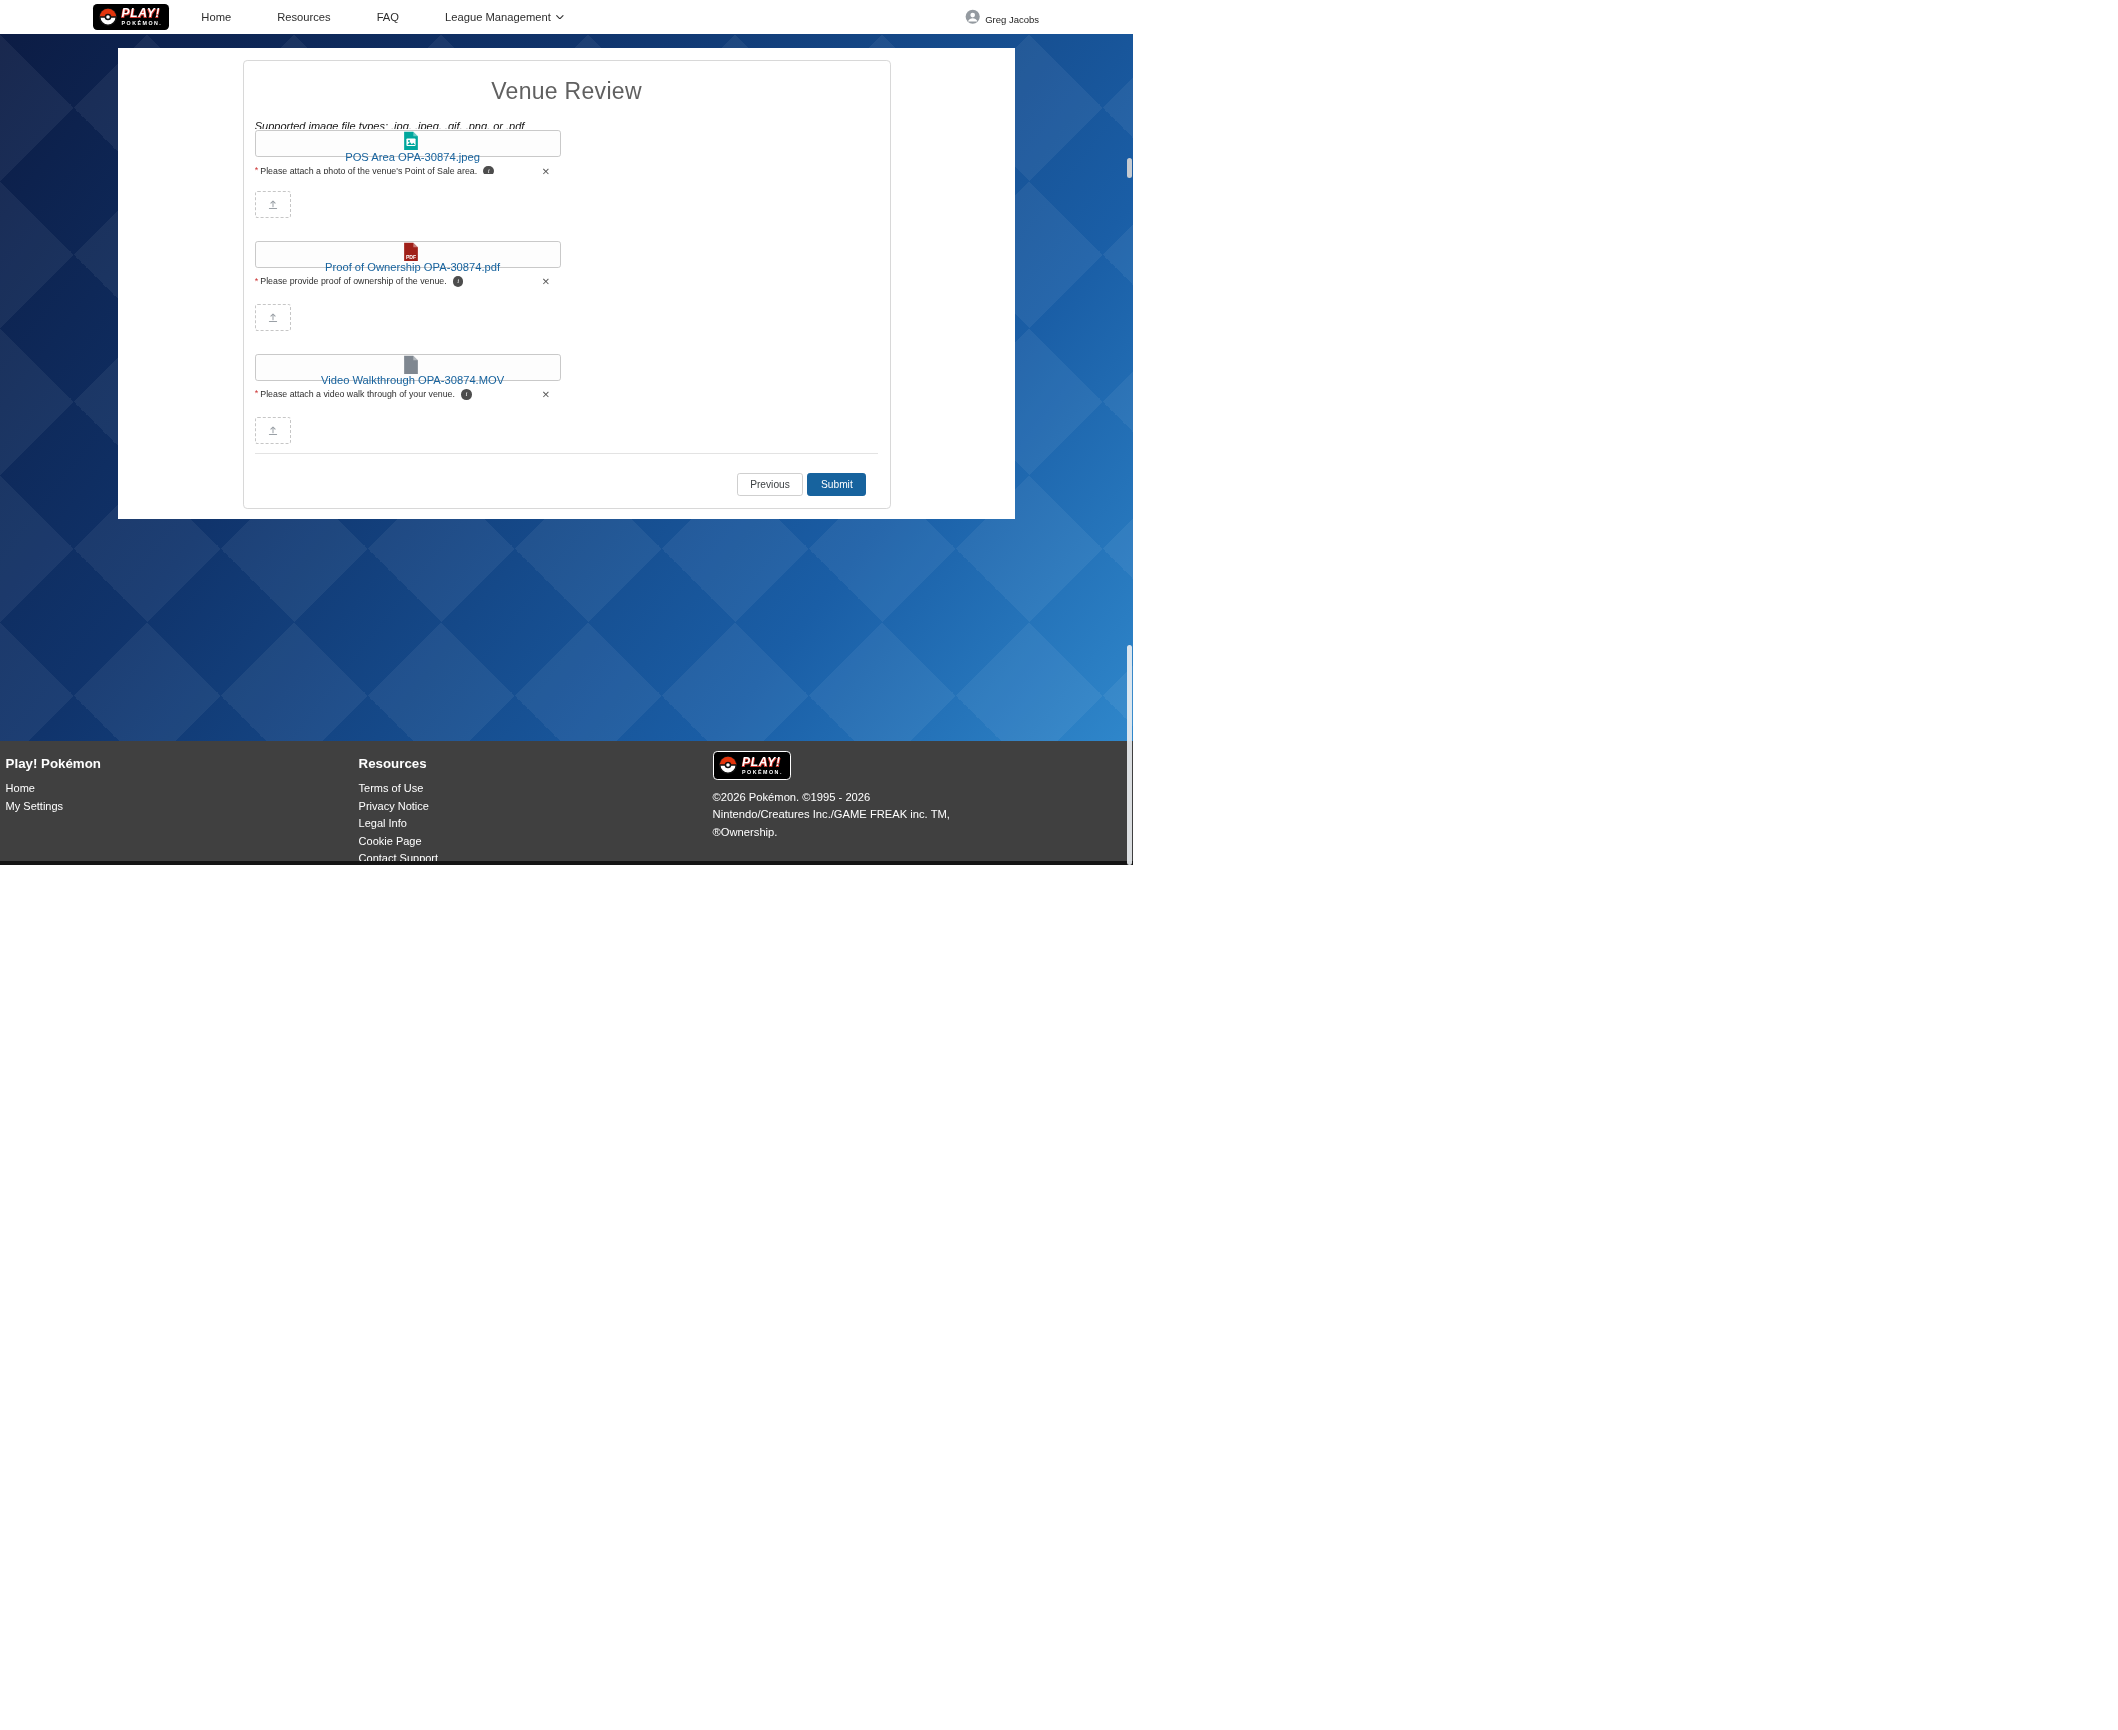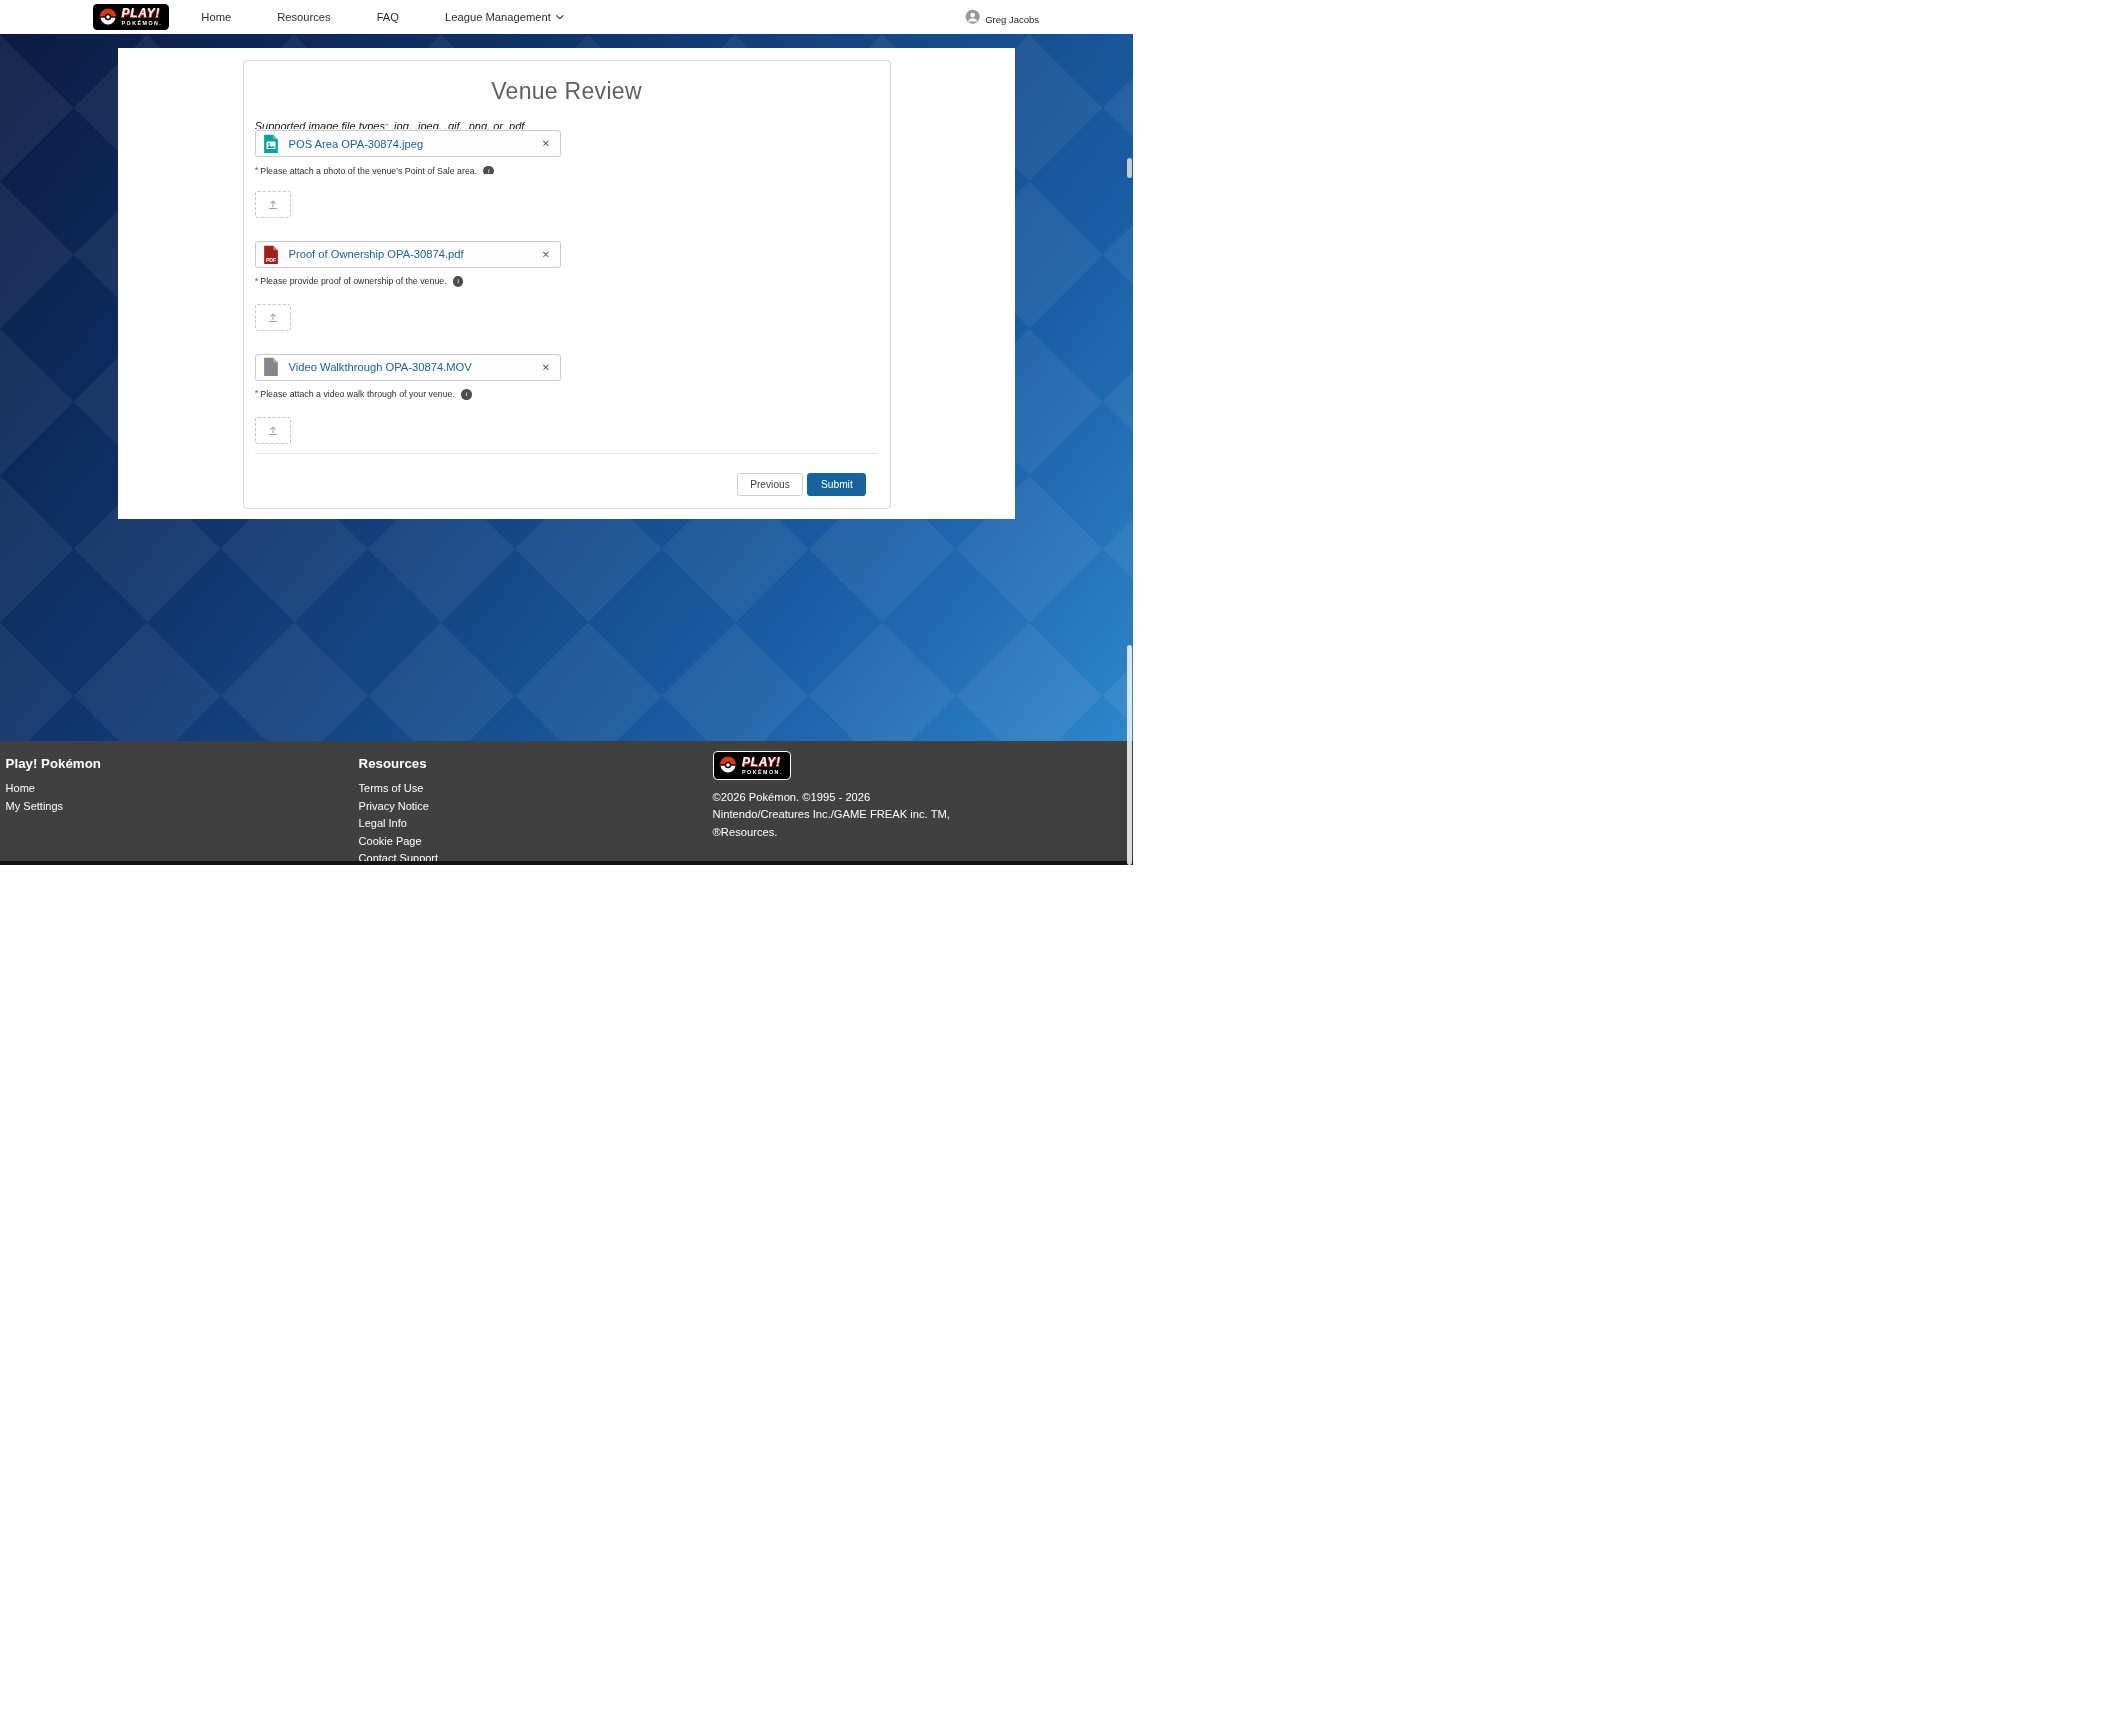--- a/index.html
+++ b/index.html
@@ -67,21 +67,21 @@
     font-size: 23px; font-weight: 400; color: #606060; letter-spacing: 0.3px;
   }
 
   .note-clip { margin-top: 14.7px; height: 9.8px; overflow: hidden; }
   .note { font-style: italic; font-size: 11px; color: #141414; line-height: 13.3px; }
 
   
   .file-chip {
     width: 306px; height: 27px; margin-top: 22.4px;
     border: 0.7px solid #c9c9c9; border-radius: 2.8px; background: #fdfdfd;
-    display: flex; align-items: center;
+    display: flex; align-items: center; flex-direction: column;
   }
   .file-chip.first { margin-top: 0.7px; }
   .doc-icon { margin-left: 7px; display: flex; }
   .doc-body-image { fill: #00A79D; }
   .doc-body-pdf   { fill: #A02019; }
   .doc-body-file  { fill: #7F8790; }
   .doc-fold { fill: rgba(255,255,255,0.4); }
   .pict { fill: #00A79D; }
   .file-link { margin-left: 9.8px; font-size: 11.2px; color: #17639E; text-decoration: none; cursor: pointer; }
   .chip-remove {
@@ -306,21 +306,21 @@
           <circle cx="12" cy="12" r="3.4" fill="#fff" stroke="#111" stroke-width="2"></circle>
         </svg>
         <span class="logo-text">
           <span class="logo-play">PLAY!</span>
           <span class="logo-poke">POKÉMON.</span>
         </span>
       </div>
       <div class="copyright">
         <div>©2026 Pokémon. ©1995 - 2026</div>
         <div>Nintendo/Creatures Inc./GAME FREAK inc. TM,</div>
-        <div>®Resources.</div>
+        <div>®Ownership.</div>
       </div>
     </div>
     <div class="cookie-strip"></div>
   </footer>
 
   <div class="scroll-thumb-top"></div>
   <div class="scroll-thumb-bottom"></div>
 
 </div>
 

